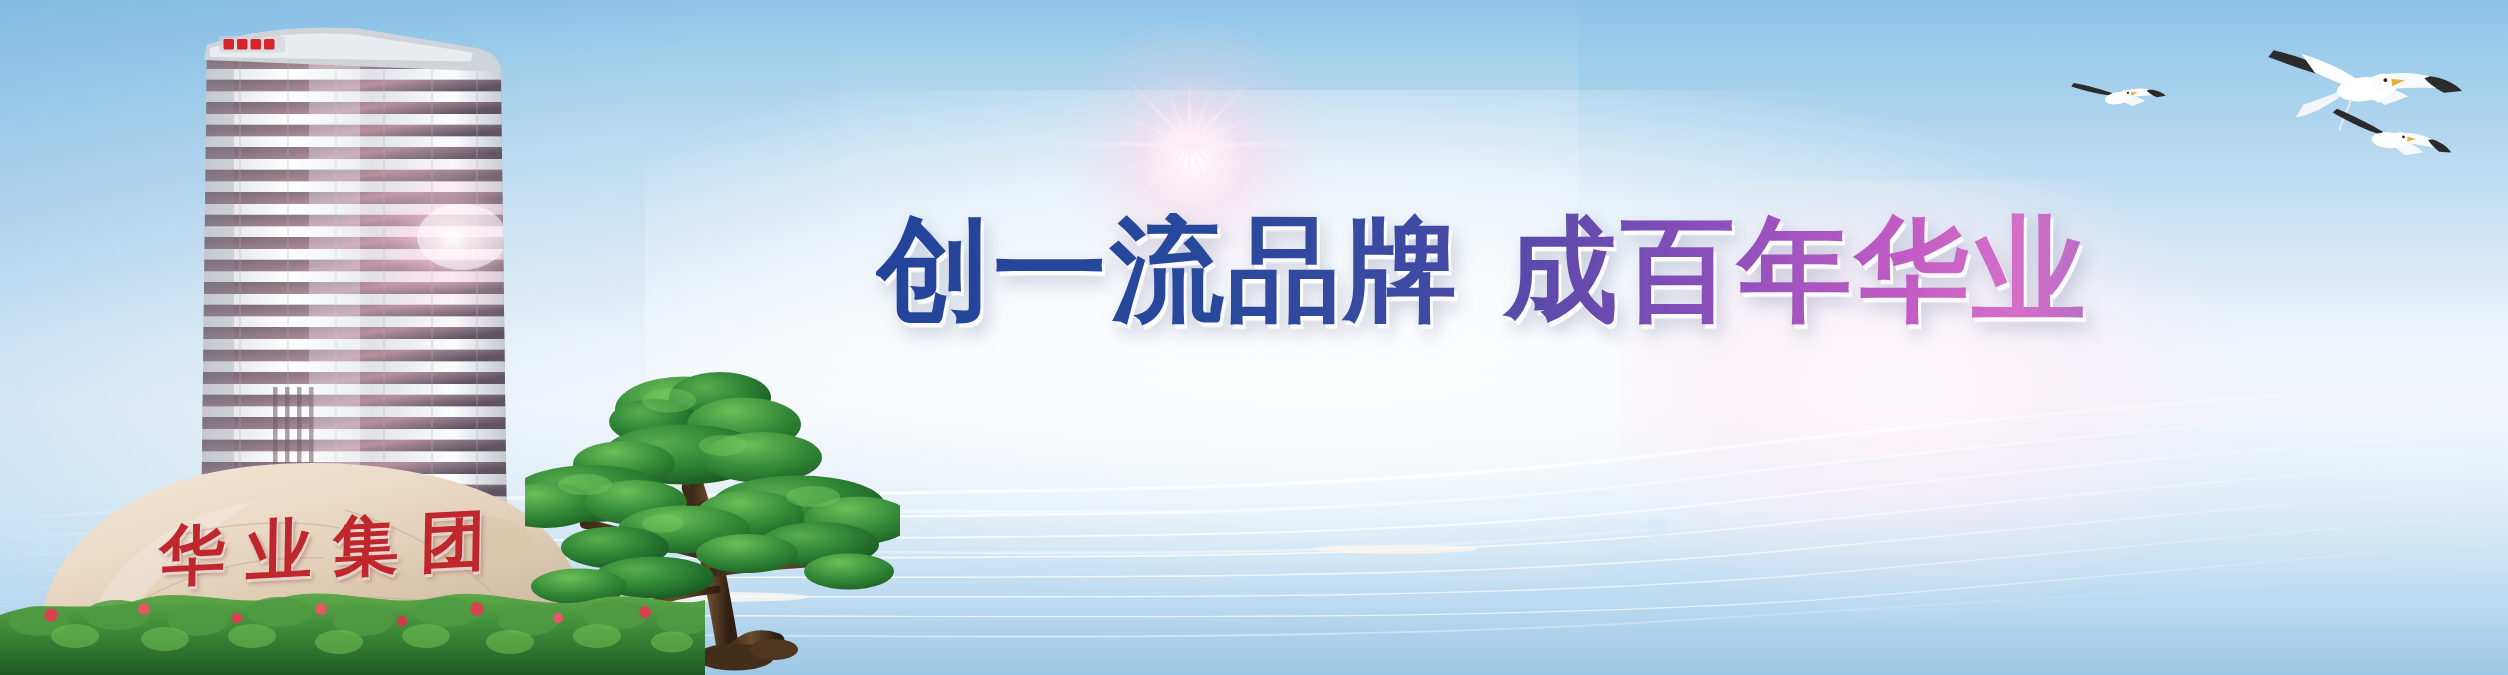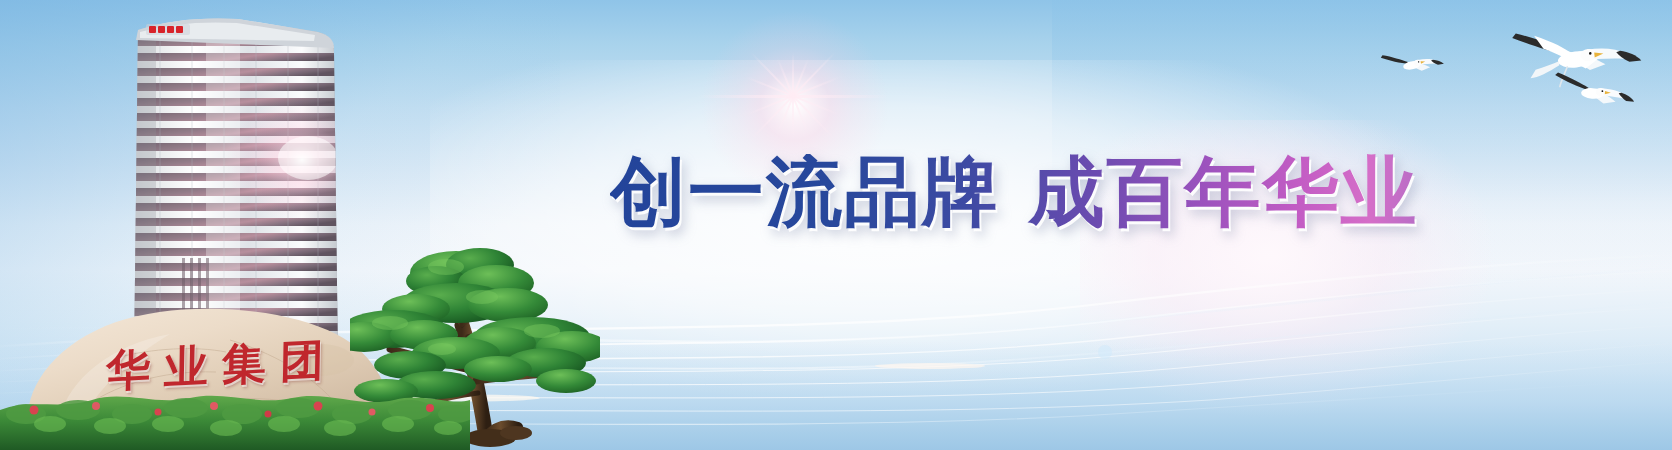--- a/index.html
+++ b/index.html
@@ -76,21 +76,21 @@
     pointer-events:none;
   }
 
   
   .waves{position:absolute;left:0;bottom:0;width:1672px;height:230px;pointer-events:none;}
 
   
   .headline{
     position:absolute;left:584px;top:130px;
     width:780px;height:100px;
-    display:flex;align-items:flex-end;margin-left:26px;
+    display:flex;align-items:center;
   }
   .headline .txt{
     font-family:"DejaVu Sans","Liberation Sans",sans-serif;
     font-size:76px;
     font-weight:700;
     letter-spacing:2px;
     line-height:1;
     white-space:nowrap;
     background:linear-gradient(to right,
       #23449a 0%,

